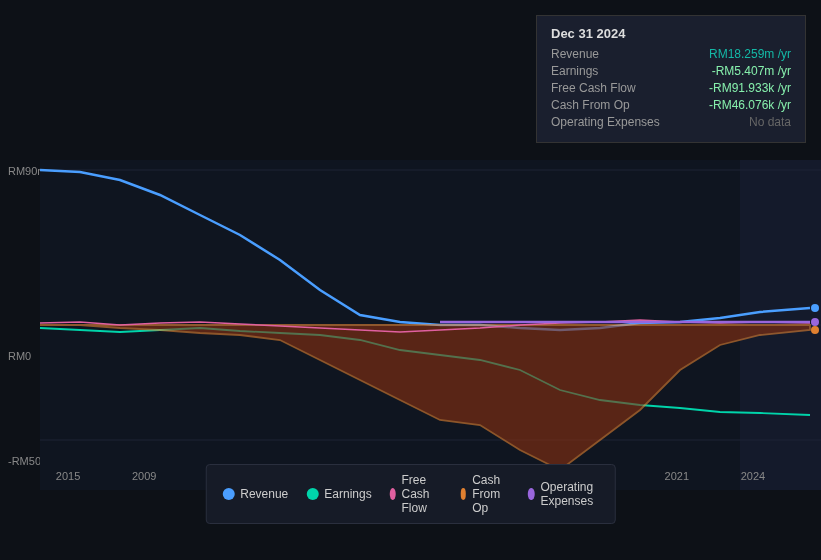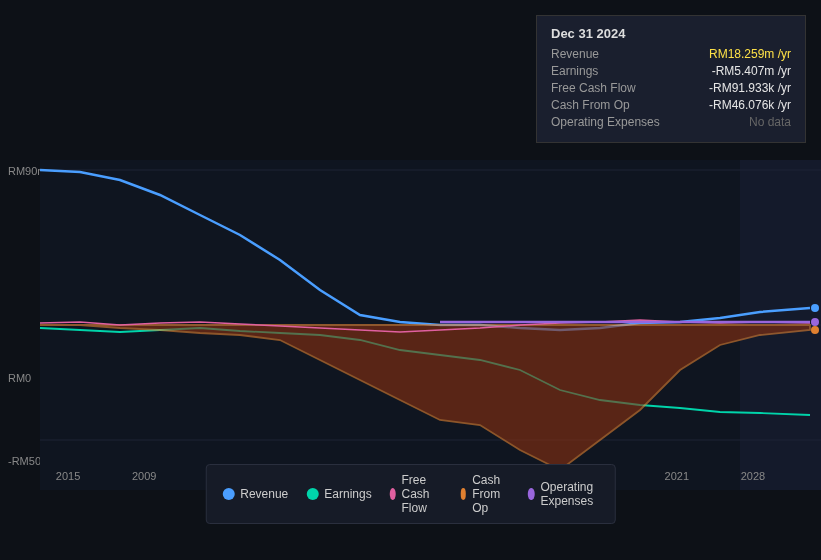--- a/index.html
+++ b/index.html
@@ -39,32 +39,32 @@
     .tooltip-row {
       display: flex;
       justify-content: space-between;
       font-size: 12px;
       color: #999;
       margin-bottom: 3px;
       gap: 20px;
     }
     .tooltip-row .label { color: #999; white-space: nowrap; }
     .tooltip-row .value { text-align: right; white-space: nowrap; }
-    .value.blue { color: #fde047; }
-    .value.red { color: #e5e5e5; }
+    .value.blue { color: #14b8a6; }
+    .value.red { color: #86efac; }
     .value.nodata { color: #666; text-align: right; }
 
     .y-label {
       position: absolute;
       font-size: 11px;
       color: #888;
       left: 8px;
     }
     .y-label.top { top: 165px; }
-    .y-label.mid { top: 350px; margin-top: 22px; }
+    .y-label.mid { top: 350px; }
     .y-label.bot { top: 455px; }
 
     
     .x-labels {
       position: absolute;
       bottom: 62px;
       left: 0;
       width: 821px;
       display: flex;
       justify-content: space-around;
@@ -171,21 +171,21 @@
   <div class="x-labels">
     <span class="x-label">2015</span>
     <span class="x-label">2009</span>
     <span class="x-label">2017</span>
     <span class="x-label">2018</span>
     <span class="x-label">2019</span>
     <span class="x-label">2020</span>
     <span class="x-label">2021</span>
     <span class="x-label">2022</span>
     <span class="x-label">2021</span>
-    <span class="x-label">2028</span>
+    <span class="x-label">2024</span>
   </div>
 
   <div class="legend">
     <div class="legend-item">
       <div class="legend-dot" style="background:#4a9eff;"></div>
       <span>Revenue</span>
     </div>
     <div class="legend-item">
       <div class="legend-dot" style="background:#00d4aa;"></div>
       <span>Earnings</span>

